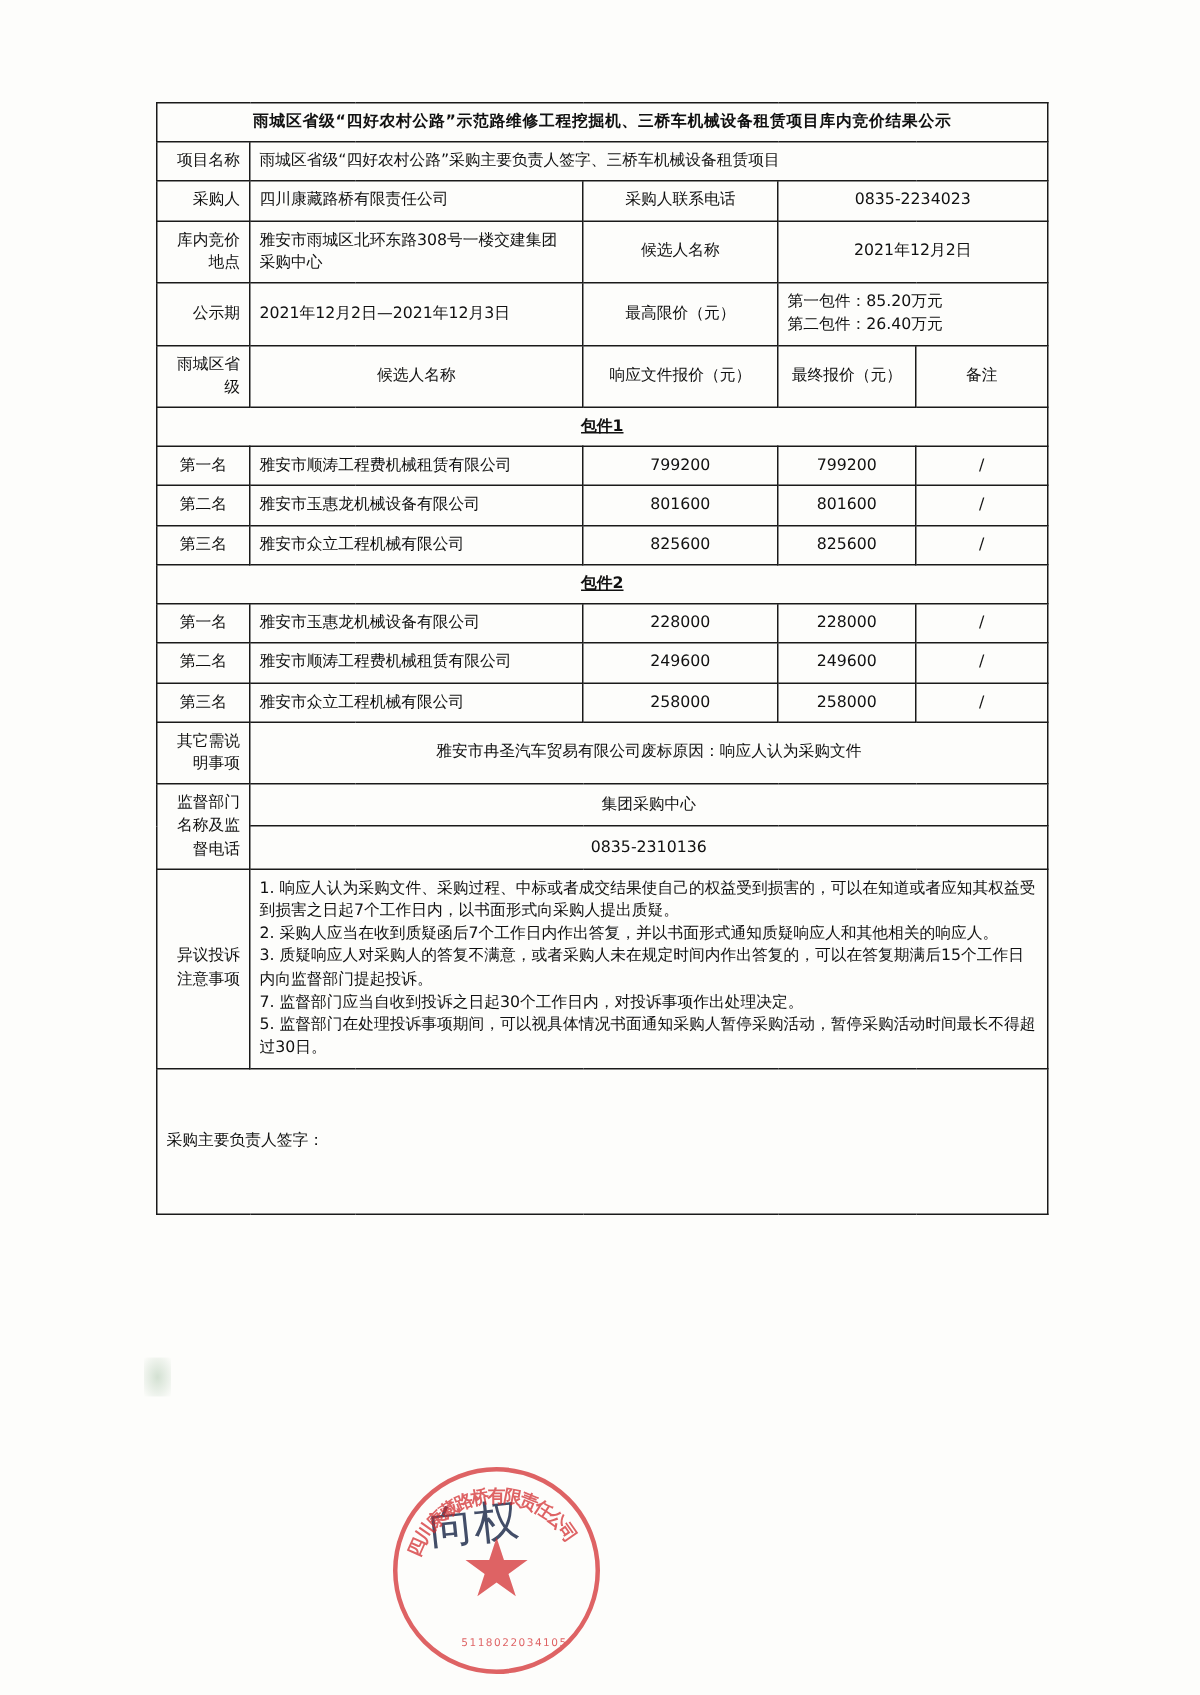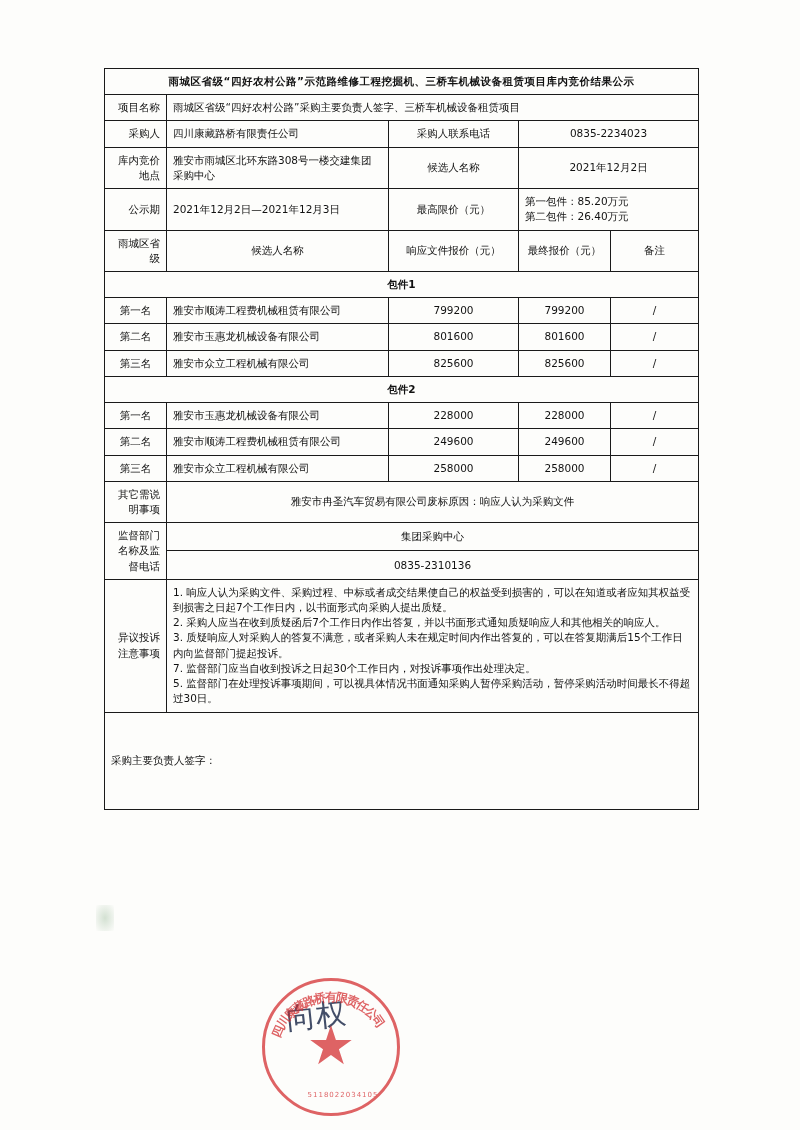--- a/index.html
+++ b/index.html
@@ -51,20 +51,21 @@
   }
   .label {
     text-align: right;
     width: 62px;
   }
   .ctr { text-align: center; }
   .lft { text-align: left; }
   .sect {
     text-align: center;
     font-weight: bold;
+    text-decoration: underline;
   }
   .two-line-cell div { white-space: nowrap; }
   .notes {
     font-size: 10px;
     line-height: 1.7;
     text-align: left;
     padding: 7px 8px;
   }
   .notes p { margin: 0; text-indent: 0; }
   .sig-cell {

